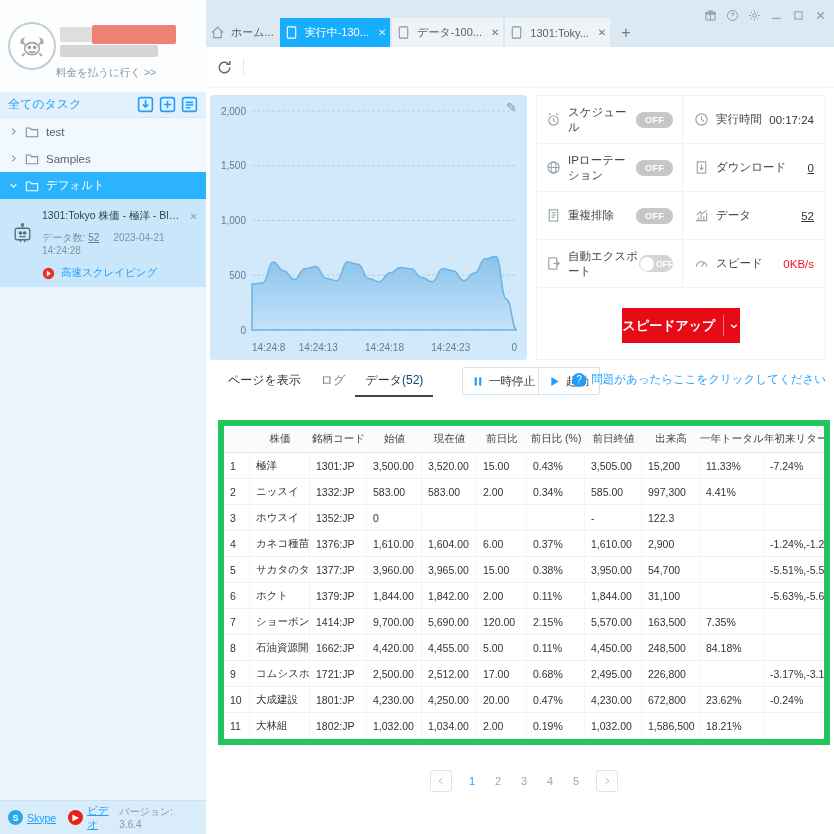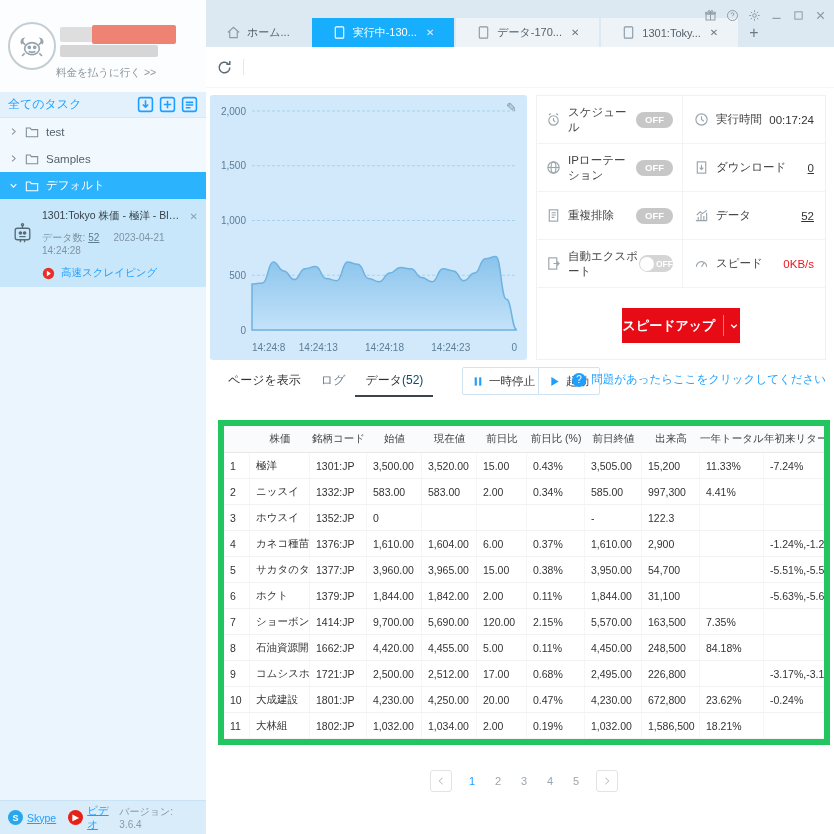--- a/index.html
+++ b/index.html
@@ -44,21 +44,21 @@
     display:flex; align-items:center; justify-content:center; margin-right:4px; }
   .skype-ic { background:#28a8ea; }
   .video-ic { background:#e62117; font-size:8px; margin-left:12px; }
   .foot-link { color:#1e9fff; text-decoration:underline; cursor:pointer; }
   .version { margin-left:auto; color:#8a99a6; font-size:10px; }
 
   
   .main { position:absolute; left:206px; top:0; width:628px; height:834px; background:#fff; }
   .tabbar { position:relative; height:47px; background:#dde9f2; }
   #tabs { position:absolute; left:0; bottom:0; display:flex; align-items:flex-end; }
-  .tab { height:29px; display:flex; align-items:center; padding:0 20px; font-size:11px; color:#55626c;
+  .tab { height:29px; display:flex; align-items:center; padding:0 4px; font-size:11px; color:#55626c;
     gap:6px; background:#eef3f7; margin-right:2px; cursor:pointer; }
   .tab .icon { color:#8a9aa6; }
   .tab.home { background:transparent; }
   .tab.active { background:#17aefd; color:#fff; }
   .tab.active .icon { color:#fff; }
   .tab .tx { font-size:10px; opacity:.85; margin-left:3px; }
   .newtab { font-size:16px; color:#6b7b87; padding:0 9px; cursor:pointer; align-self:center; }
   .win-controls { position:absolute; right:7px; top:9px; display:flex; gap:9px; color:#8b9aa6; }
   .win-controls .icon { width:13px; height:13px; cursor:pointer; }
   .refreshbar { height:41px; background:#fff; display:flex; align-items:center; padding-left:10px;
@@ -268,21 +268,21 @@
           </span>
           <span class="tlbl">実行中-130...</span>
           <span class="tx">✕</span>
         </div>
         <div class="tab">
           <span class="icon">
             <svg width="15" height="15" viewBox="0 0 16 16" fill="none" stroke="currentColor" stroke-width="1.2">
               <rect x="3.5" y="2" width="9" height="12" rx="1"></rect>
             </svg>
           </span>
-          <span class="tlbl">データ-170...</span>
+          <span class="tlbl">データ-100...</span>
           <span class="tx">✕</span>
         </div>
         <div class="tab">
           <span class="icon">
             <svg width="15" height="15" viewBox="0 0 16 16" fill="none" stroke="currentColor" stroke-width="1.2">
               <rect x="3.5" y="2" width="9" height="12" rx="1"></rect>
             </svg>
           </span>
           <span class="tlbl">1301:Toky...</span>
           <span class="tx">✕</span>

